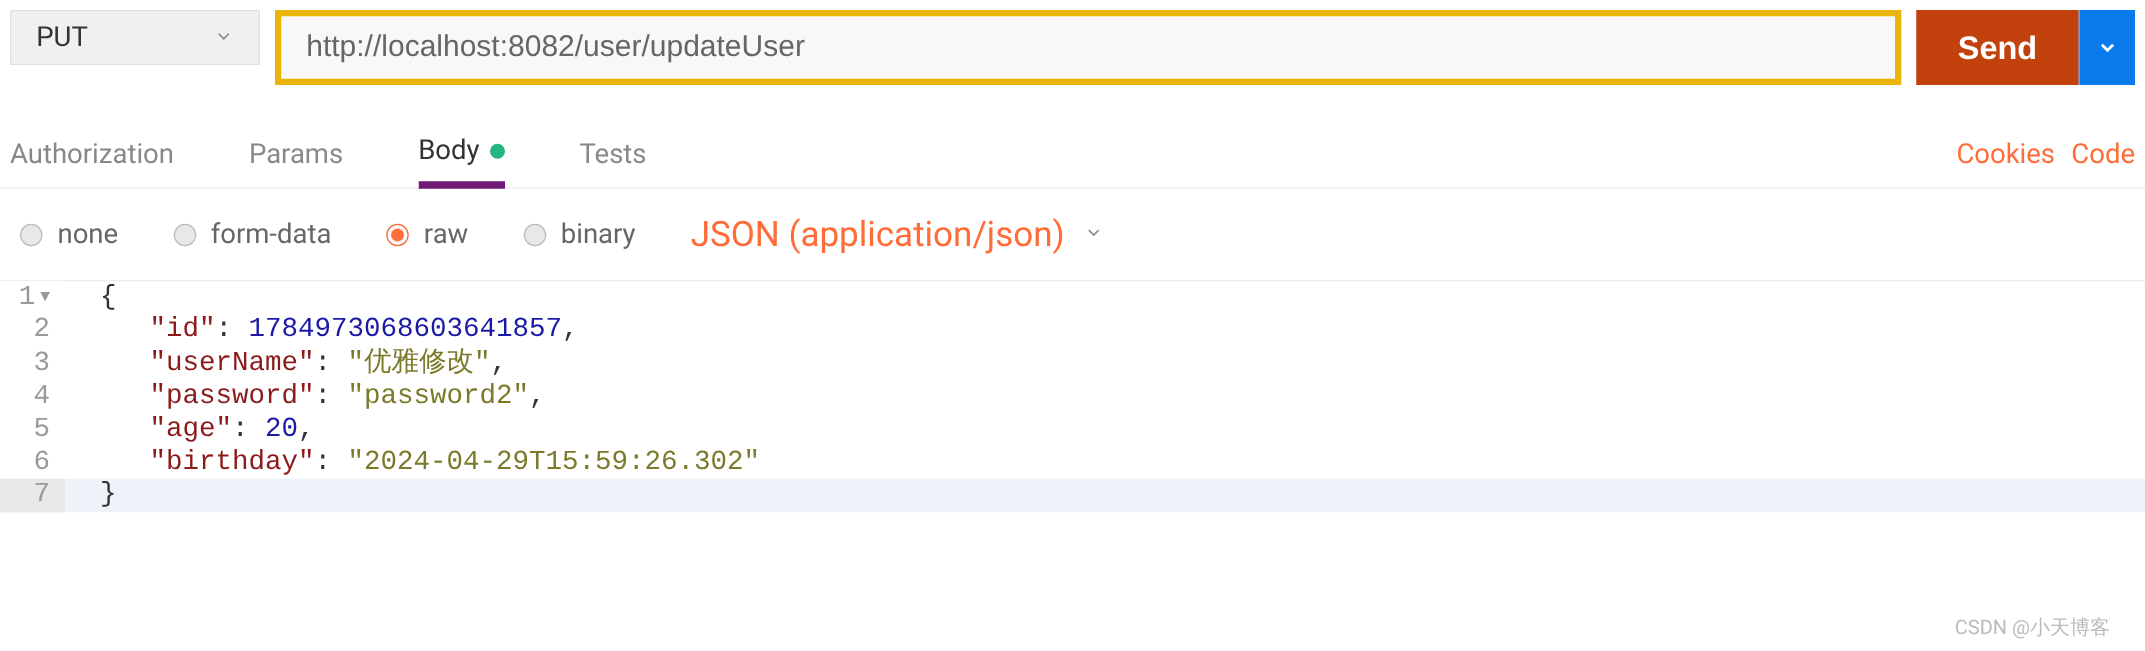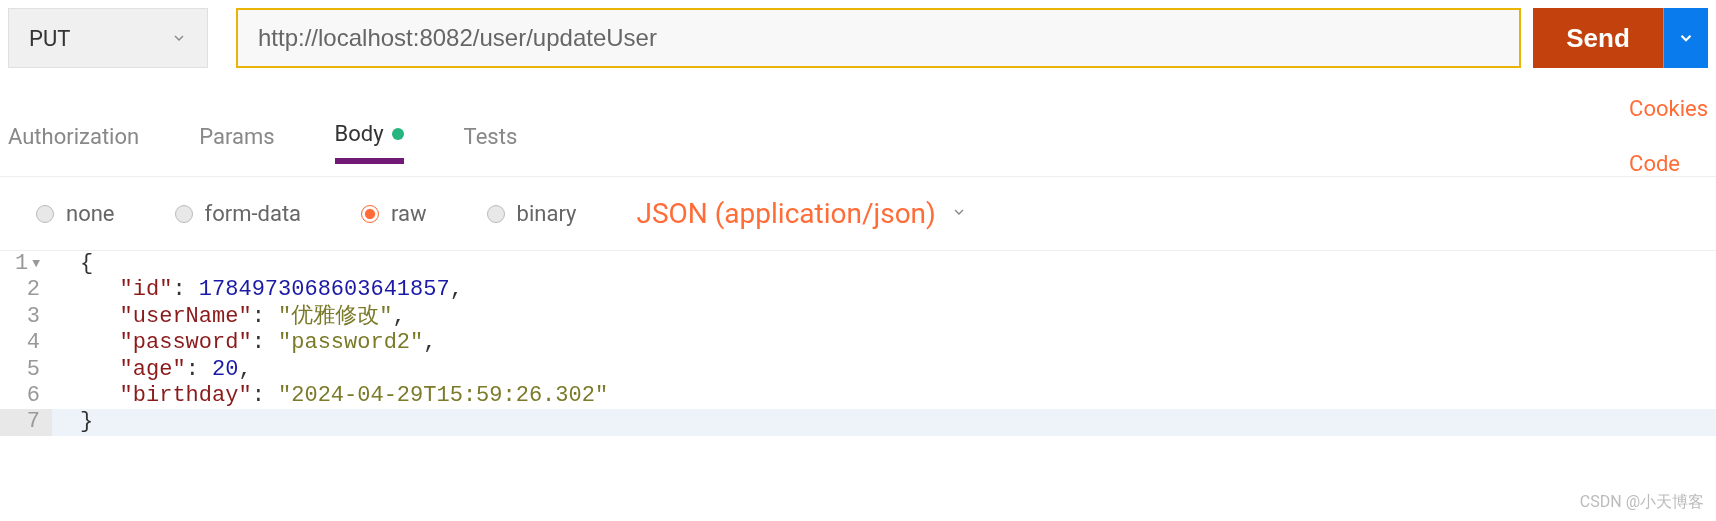--- a/index.html
+++ b/index.html
@@ -1,55 +1,55 @@
 <!DOCTYPE html>
 <html><head>
   <meta charset="utf-8">
   <style>
     * { margin: 0; padding: 0; box-sizing: border-box; }
     body { font-family: -apple-system, BlinkMacSystemFont, "Segoe UI", Roboto, Arial, sans-serif; color: #333; background: #fff; overflow-x: hidden; }
     
     .request-bar { display: flex; gap: 12px; padding: 8px; align-items: stretch; }
-    .method-select { display: flex; align-items: center; justify-content: space-between; width: 200px; height: 60px; padding: 0 20px; background: #f0f0f0; border: 1px solid #e0e0e0; font-size: 22px; color: #333; cursor: pointer; }
+    .method-select { display: flex; align-items: center; justify-content: space-between; width: 200px; height: 44px; padding: 0 20px; background: #f0f0f0; border: 1px solid #e0e0e0; font-size: 22px; color: #333; cursor: pointer; }
     .method-select .chevron { color: #888; }
-    .url-input { flex: 1; height: 60px; padding: 0 20px; border: 2px solid #eab308; background: #f8f8f8; font-size: 24px; color: #666; outline: none; margin-left: 16px; }
+    .url-input { flex: 1; height: 60px; padding: 0 20px; border: 5px solid #eab308; background: #f8f8f8; font-size: 24px; color: #666; outline: none; }
     .send-group { display: flex; }
     .send-button { display: flex; align-items: center; justify-content: center; width: 130px; height: 60px; background: #c2410c; color: #fff; font-size: 26px; font-weight: 600; border: none; cursor: pointer; }
     .send-dropdown { display: flex; align-items: center; justify-content: center; width: 45px; height: 60px; background: #097bed; border: none; border-left: 1px solid rgba(255,255,255,0.3); color: #fff; cursor: pointer; }
     
     .tabs-row { display: flex; align-items: center; padding: 20px 8px 0 8px; border-bottom: 1px solid #eee; position: relative; }
     .tab { padding: 12px 0; margin-right: 60px; font-size: 22px; color: #888; cursor: pointer; display: flex; align-items: center; gap: 8px; }
     .tab.active { color: #333; border-bottom: 6px solid #701a75; margin-bottom: -1px; }
     .tab .count { color: #26b47f; }
     .tab .dot { width: 12px; height: 12px; border-radius: 50%; background: #26b47f; display: inline-block; }
-    .right-links { margin-left: auto; display: flex; gap: 30px; flex-direction: column; }
+    .right-links { margin-left: auto; display: flex; gap: 13px; }
     .link { color: #ff6c37; font-size: 22px; cursor: pointer; }
     
-    .body-options { display: flex; align-items: center; padding: 20px 36px; gap: 60px; border-bottom: 1px solid #eee; }
+    .body-options { display: flex; align-items: center; padding: 20px 16px; gap: 44px; border-bottom: 1px solid #eee; }
     .radio-option { display: flex; align-items: center; gap: 12px; cursor: pointer; }
     .radio-circle { width: 18px; height: 18px; border-radius: 50%; border: 1px solid #bbb; display: flex; align-items: center; justify-content: center; background: #e8e8e8; }
     .radio-circle.selected { background: radial-gradient(circle, #ff6c37 0%, #ff6c37 40%, #fff 50%, #fff 60%, #ccc 100%); border-color: #ff6c37; }
     .radio-label { font-size: 22px; color: #666; }
     .content-type { display: flex; align-items: center; gap: 15px; cursor: pointer; }
     .content-type-label { color: #ff6c37; font-size: 28px; }
     .content-type .chevron { color: #888; }
     
     .editor { font-family: "Courier New", monospace; font-size: 22px; line-height: 1.2; }
     .editor-line { display: flex; min-height: 26px; }
     .editor-line.highlighted { background: #eef3f9; }
     .gutter { width: 52px; text-align: right; padding-right: 12px; color: #999; user-select: none; background: #fff; display: flex; justify-content: flex-end; align-items: center; gap: 4px; }
     .fold-marker { color: #999; font-size: 13px; }
     .code { padding-left: 28px; white-space: pre; }
     .brace { color: #333; }
     .key { color: #8b1a1a; }
     .punct { color: #333; }
     .number { color: #1a1aa6; }
     .string { color: #7a7a2a; }
     
-    .watermark { position: fixed; bottom: 8px; right: 12px; font-size: 16px; color: #bbb; }
+    .watermark { position: fixed; bottom: 8px; right: 28px; font-size: 16px; color: #bbb; }
     
     svg.chevron-down { width: 16px; height: 16px; }
   </style>
 </head>
 <body>
 
 <div class="request-bar">
   <div class="method-select">
     <span>PUT</span>
     <span class="chevron">

